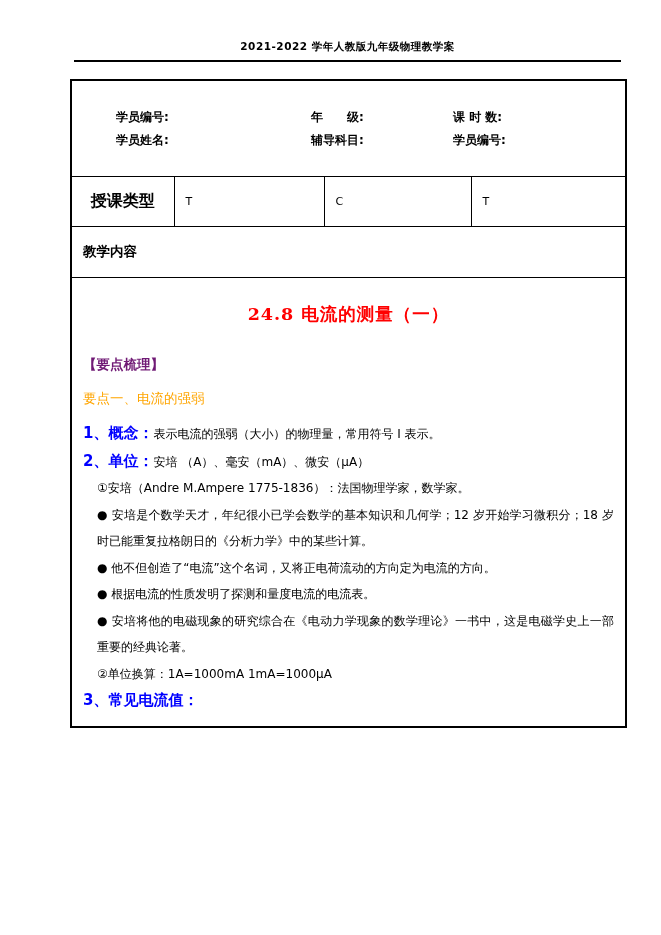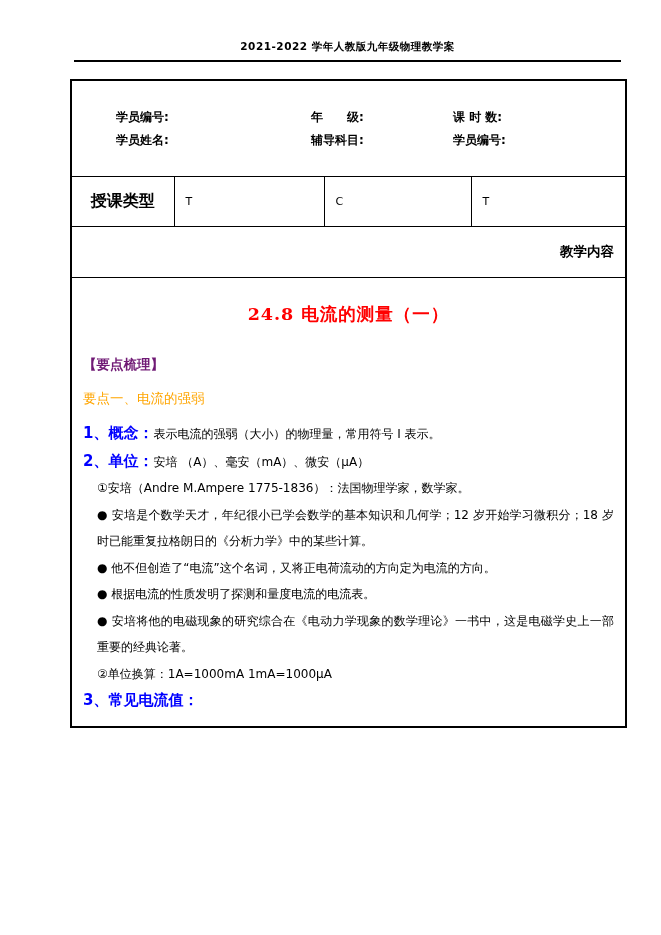--- a/index.html
+++ b/index.html
@@ -51,21 +51,21 @@
   }
   td.tall{height:34px;}
   td.value-cell{
     font-size:11px;
     padding-left:7px;
     font-weight:normal;
   }
   
   td.section-header-cell{
     height:28px;
-    text-align:right;
+    text-align:left;
     font-size:13.5px;
     font-weight:bold;
   }
   
   td.content-cell{
     vertical-align:top;
     padding:0 6px 10px 5px;
     height:410px;
   }
   .doc-title{

